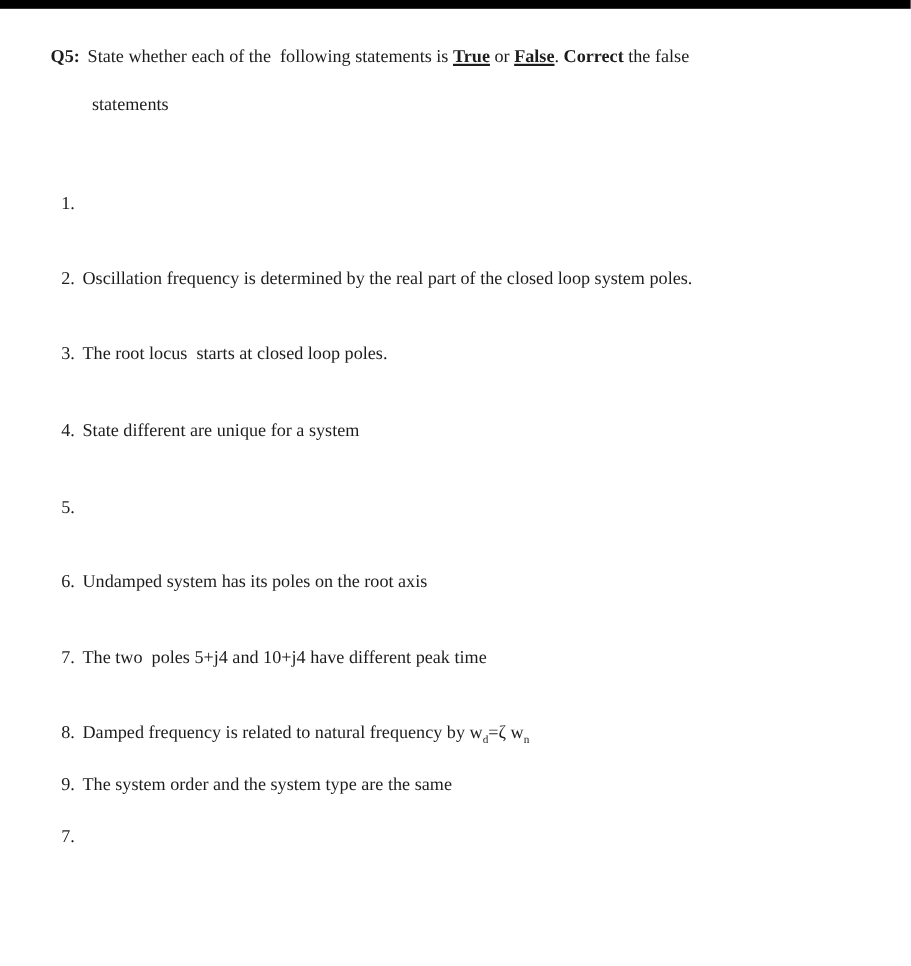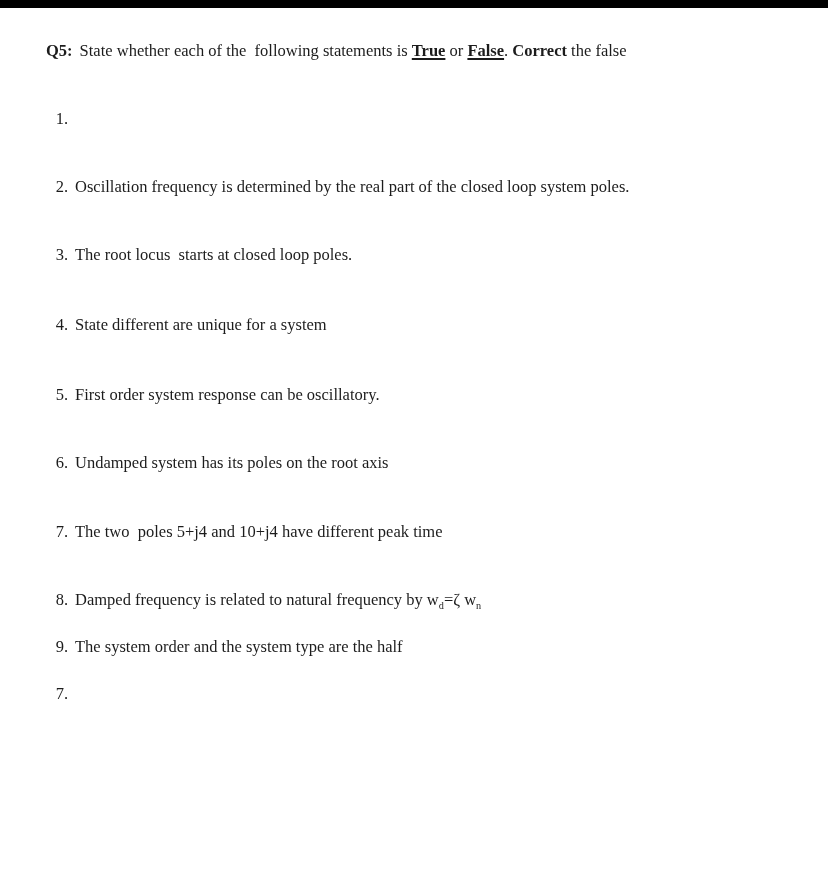--- a/index.html
+++ b/index.html
@@ -70,20 +70,21 @@
 </head>
 <body>
 
 <div class="top-bar"></div>
 
 <div class="doc">
 
   <div class="heading">
     <span class="qlabel">Q5:</span>
     <span class="htext"><span>State whether each of the  following statements is </span><span class="bu">True</span><span> or </span><span class="bu">False</span><span>. </span><span class="bold">Correct</span><span> the false</span>
+      <div class="hline2">statements</div>
     </span>
   </div>
 
   <div class="items">
 
     <div class="item mt24">
       <span class="num">1.</span>
     </div>
 
     <div class="item mt46">
@@ -96,41 +97,40 @@
       <span class="txt">The root locus  starts at closed loop poles.</span>
     </div>
 
     <div class="item mt48">
       <span class="num">4.</span>
       <span class="txt">State different are unique for a system</span>
     </div>
 
     <div class="item mt48">
       <span class="num">5.</span>
-      <span class="txt">First order system response can be oscillatory.</span>
     </div>
 
     <div class="item mt46">
       <span class="num">6.</span>
       <span class="txt">Undamped system has its poles on the root axis</span>
     </div>
 
     <div class="item mt47">
       <span class="num">7.</span>
       <span class="txt">The two  poles 5+j4 and 10+j4 have different peak time</span>
     </div>
 
     <div class="item mt46">
       <span class="num">8.</span>
       <span class="txt"><span>Damped frequency is related to natural frequency by w</span><sub class="sb">d</sub><span>=ζ w</span><sub class="sb">n</sub></span>
     </div>
 
     <div class="item mt25">
       <span class="num">9.</span>
-      <span class="txt">The system order and the system type are the half</span>
+      <span class="txt">The system order and the system type are the same</span>
     </div>
 
     <div class="item mt25">
       <span class="num">7.</span>
     </div>
 
   </div>
 </div>
 
 </body></html>

